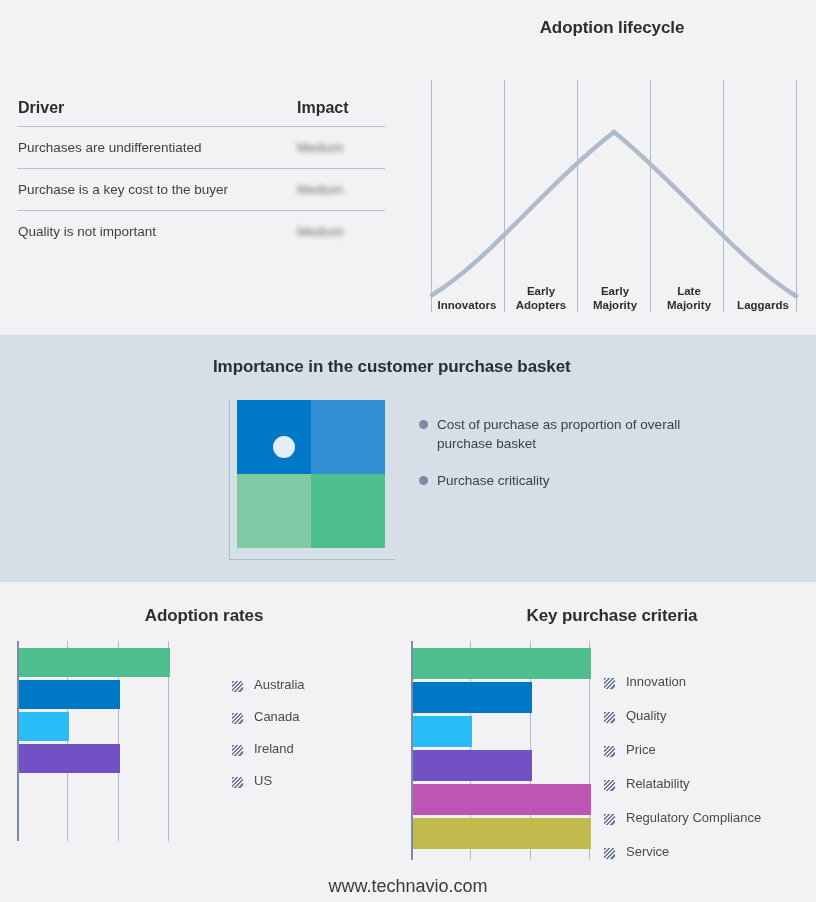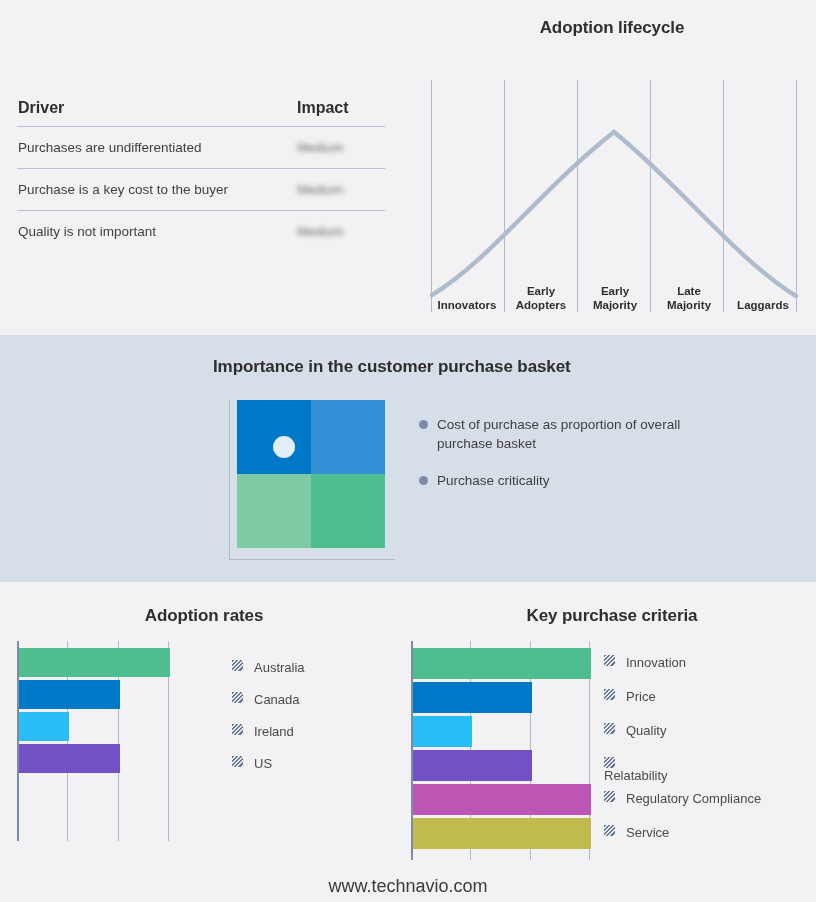--- a/index.html
+++ b/index.html
@@ -242,21 +242,21 @@
     width: 100%;
     display: block;
   }
   .bc-bar { height: 100%; }
 
   .bc-legend { position: absolute; }
   #adoption-legend { left: 232px; top: 660px; }
   #criteria-legend { left: 604px; top: 655px; }
   .bc-leg-item {
     display: flex;
-    align-items: flex-start;
+    align-items: flex-end;
     font-size: 13px;
     color: #4a4a4a;
   }
   .hatch {
     flex: 0 0 auto;
     width: 11px;
     height: 11px;
     margin-right: 11px;
     background-color: #c9cfda;
     background-image: repeating-linear-gradient(
@@ -458,28 +458,28 @@
       </div>
     </div>
 </div>
 <div class="bc-legend" id="criteria-legend">
     <div class="bc-leg-item" style="height: 34px;">
       <span class="hatch"></span>
       <span>Innovation</span>
     </div>
     <div class="bc-leg-item" style="height: 34px;">
       <span class="hatch"></span>
+      <span>Quality</span>
+    </div>
+    <div class="bc-leg-item" style="height: 34px;">
+      <span class="hatch"></span>
       <span>Price</span>
     </div>
     <div class="bc-leg-item" style="height: 34px;">
       <span class="hatch"></span>
-      <span>Quality</span>
-    </div>
-    <div class="bc-leg-item" style="height: 34px; flex-direction: column;">
-      <span class="hatch"></span>
       <span>Relatability</span>
     </div>
     <div class="bc-leg-item" style="height: 34px;">
       <span class="hatch"></span>
       <span>Regulatory Compliance</span>
     </div>
     <div class="bc-leg-item" style="height: 34px;">
       <span class="hatch"></span>
       <span>Service</span>
     </div>

